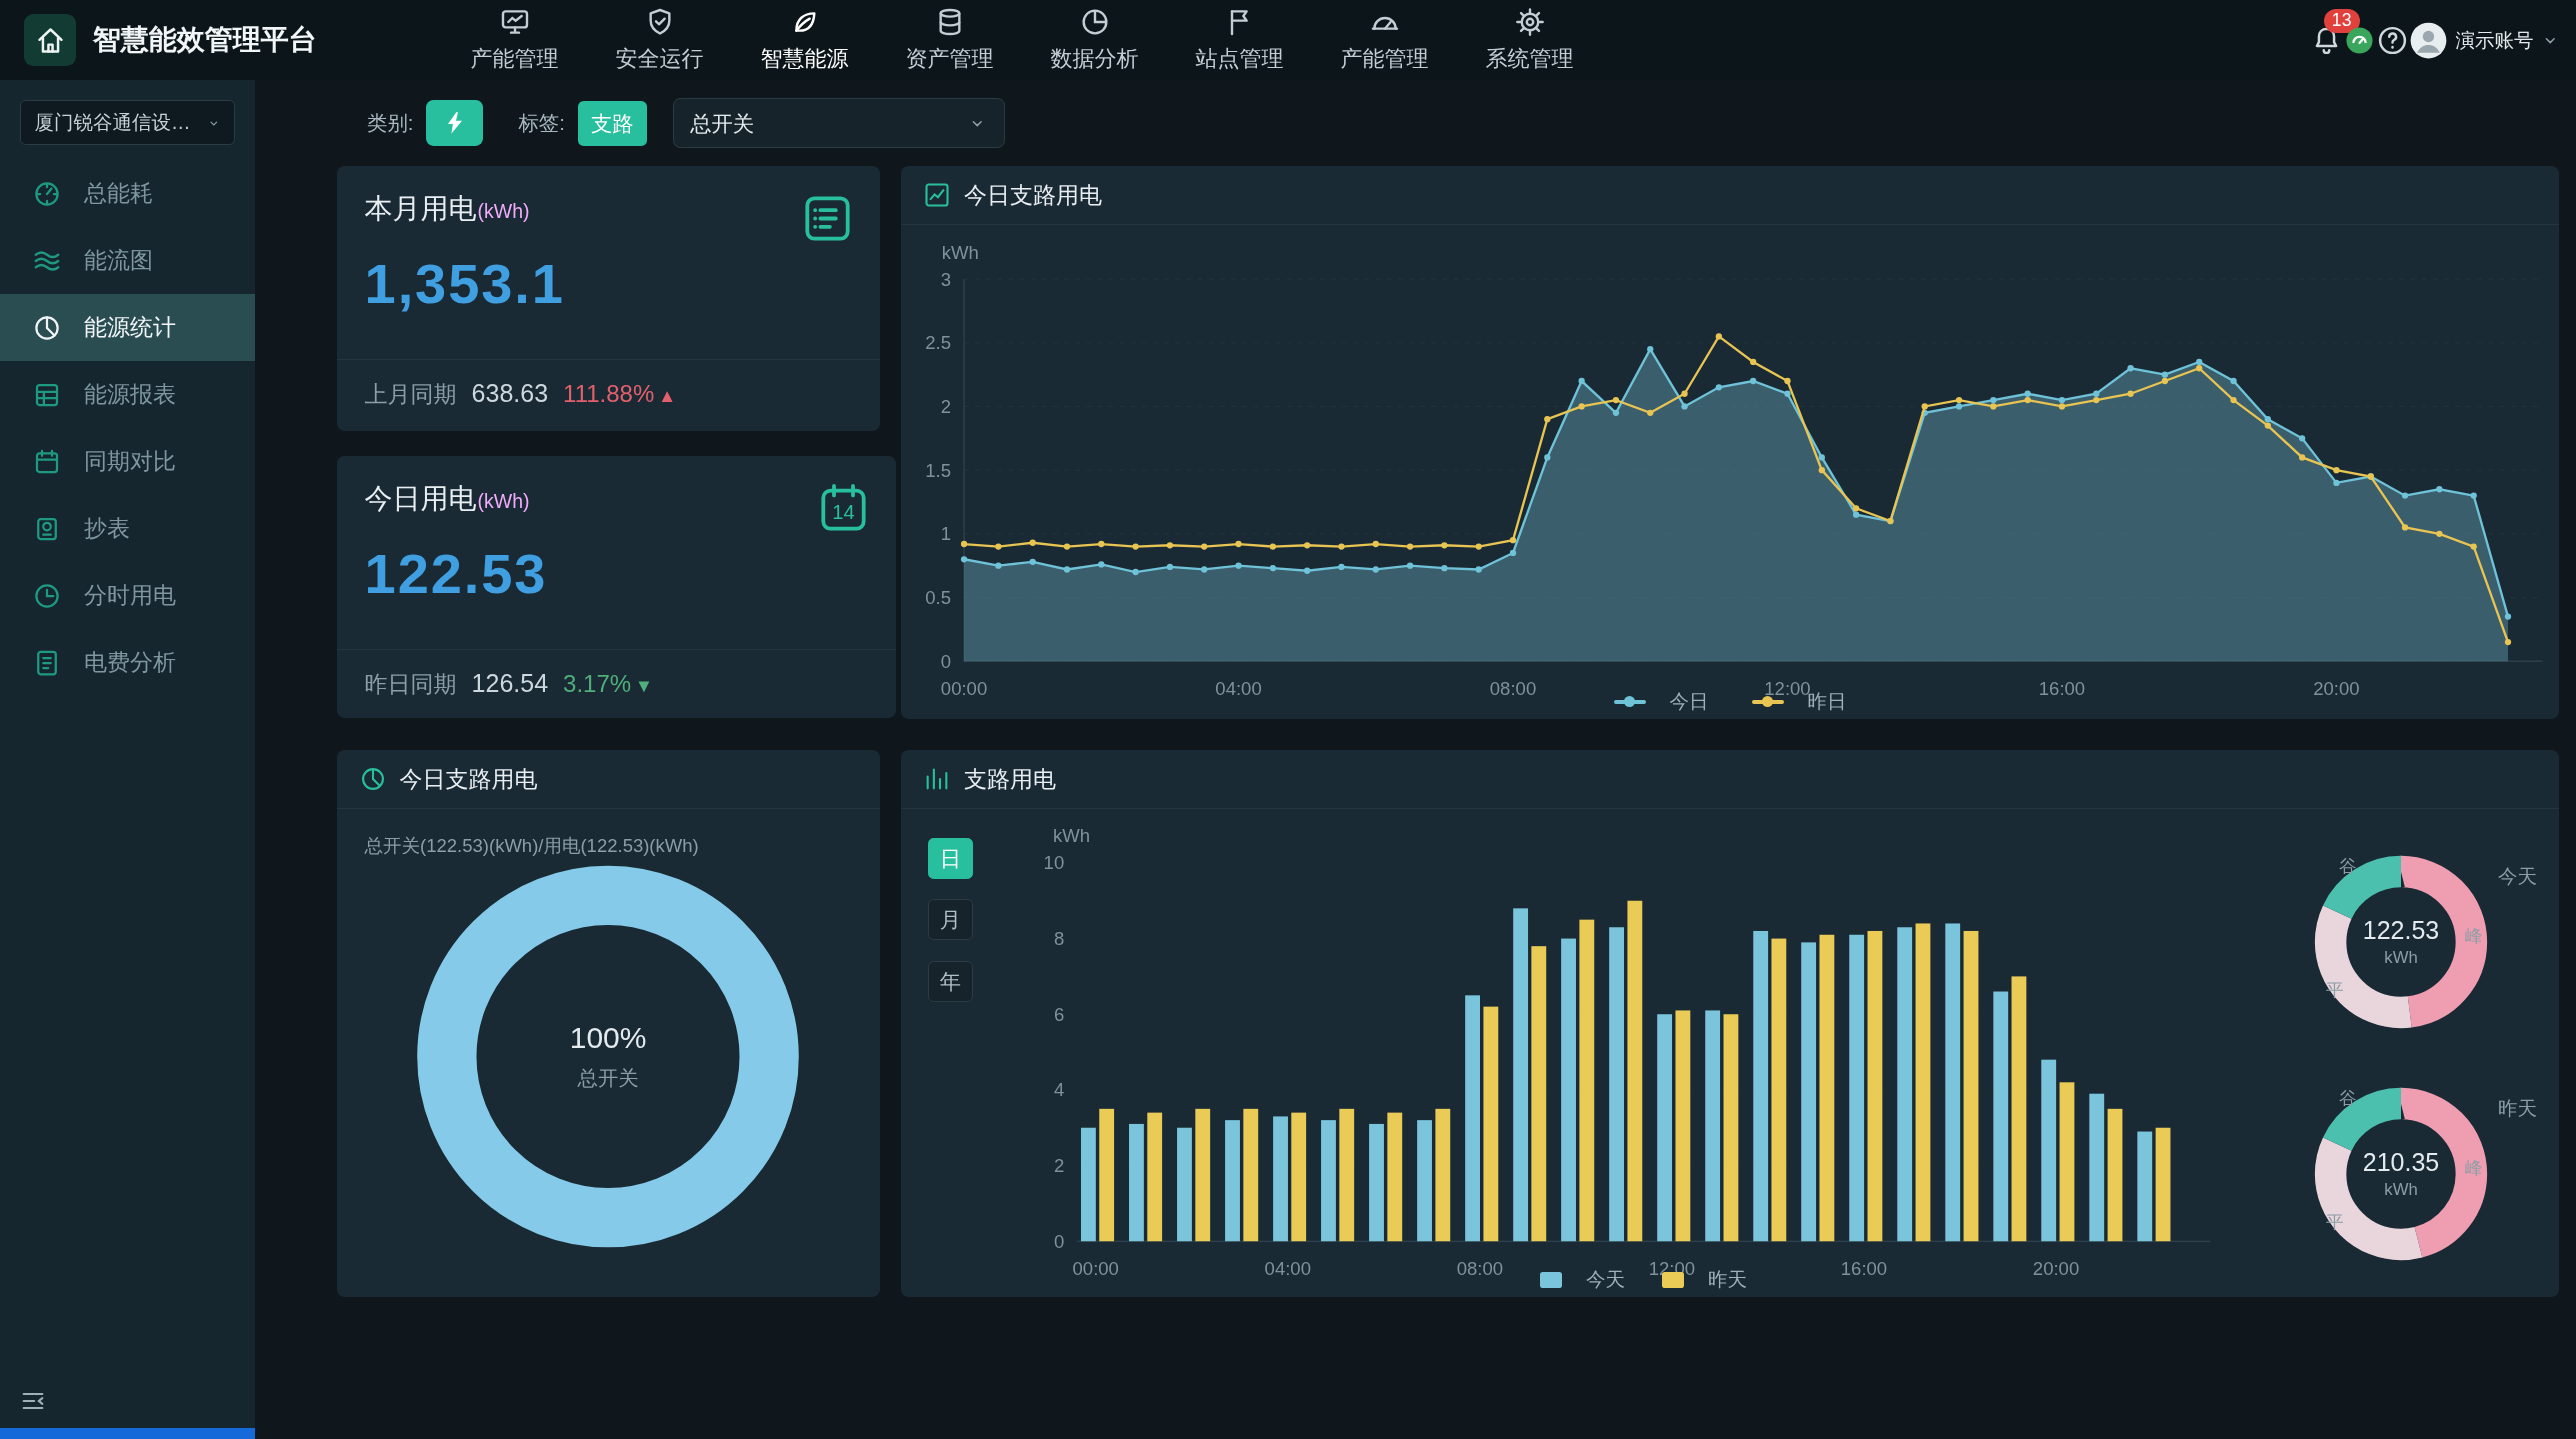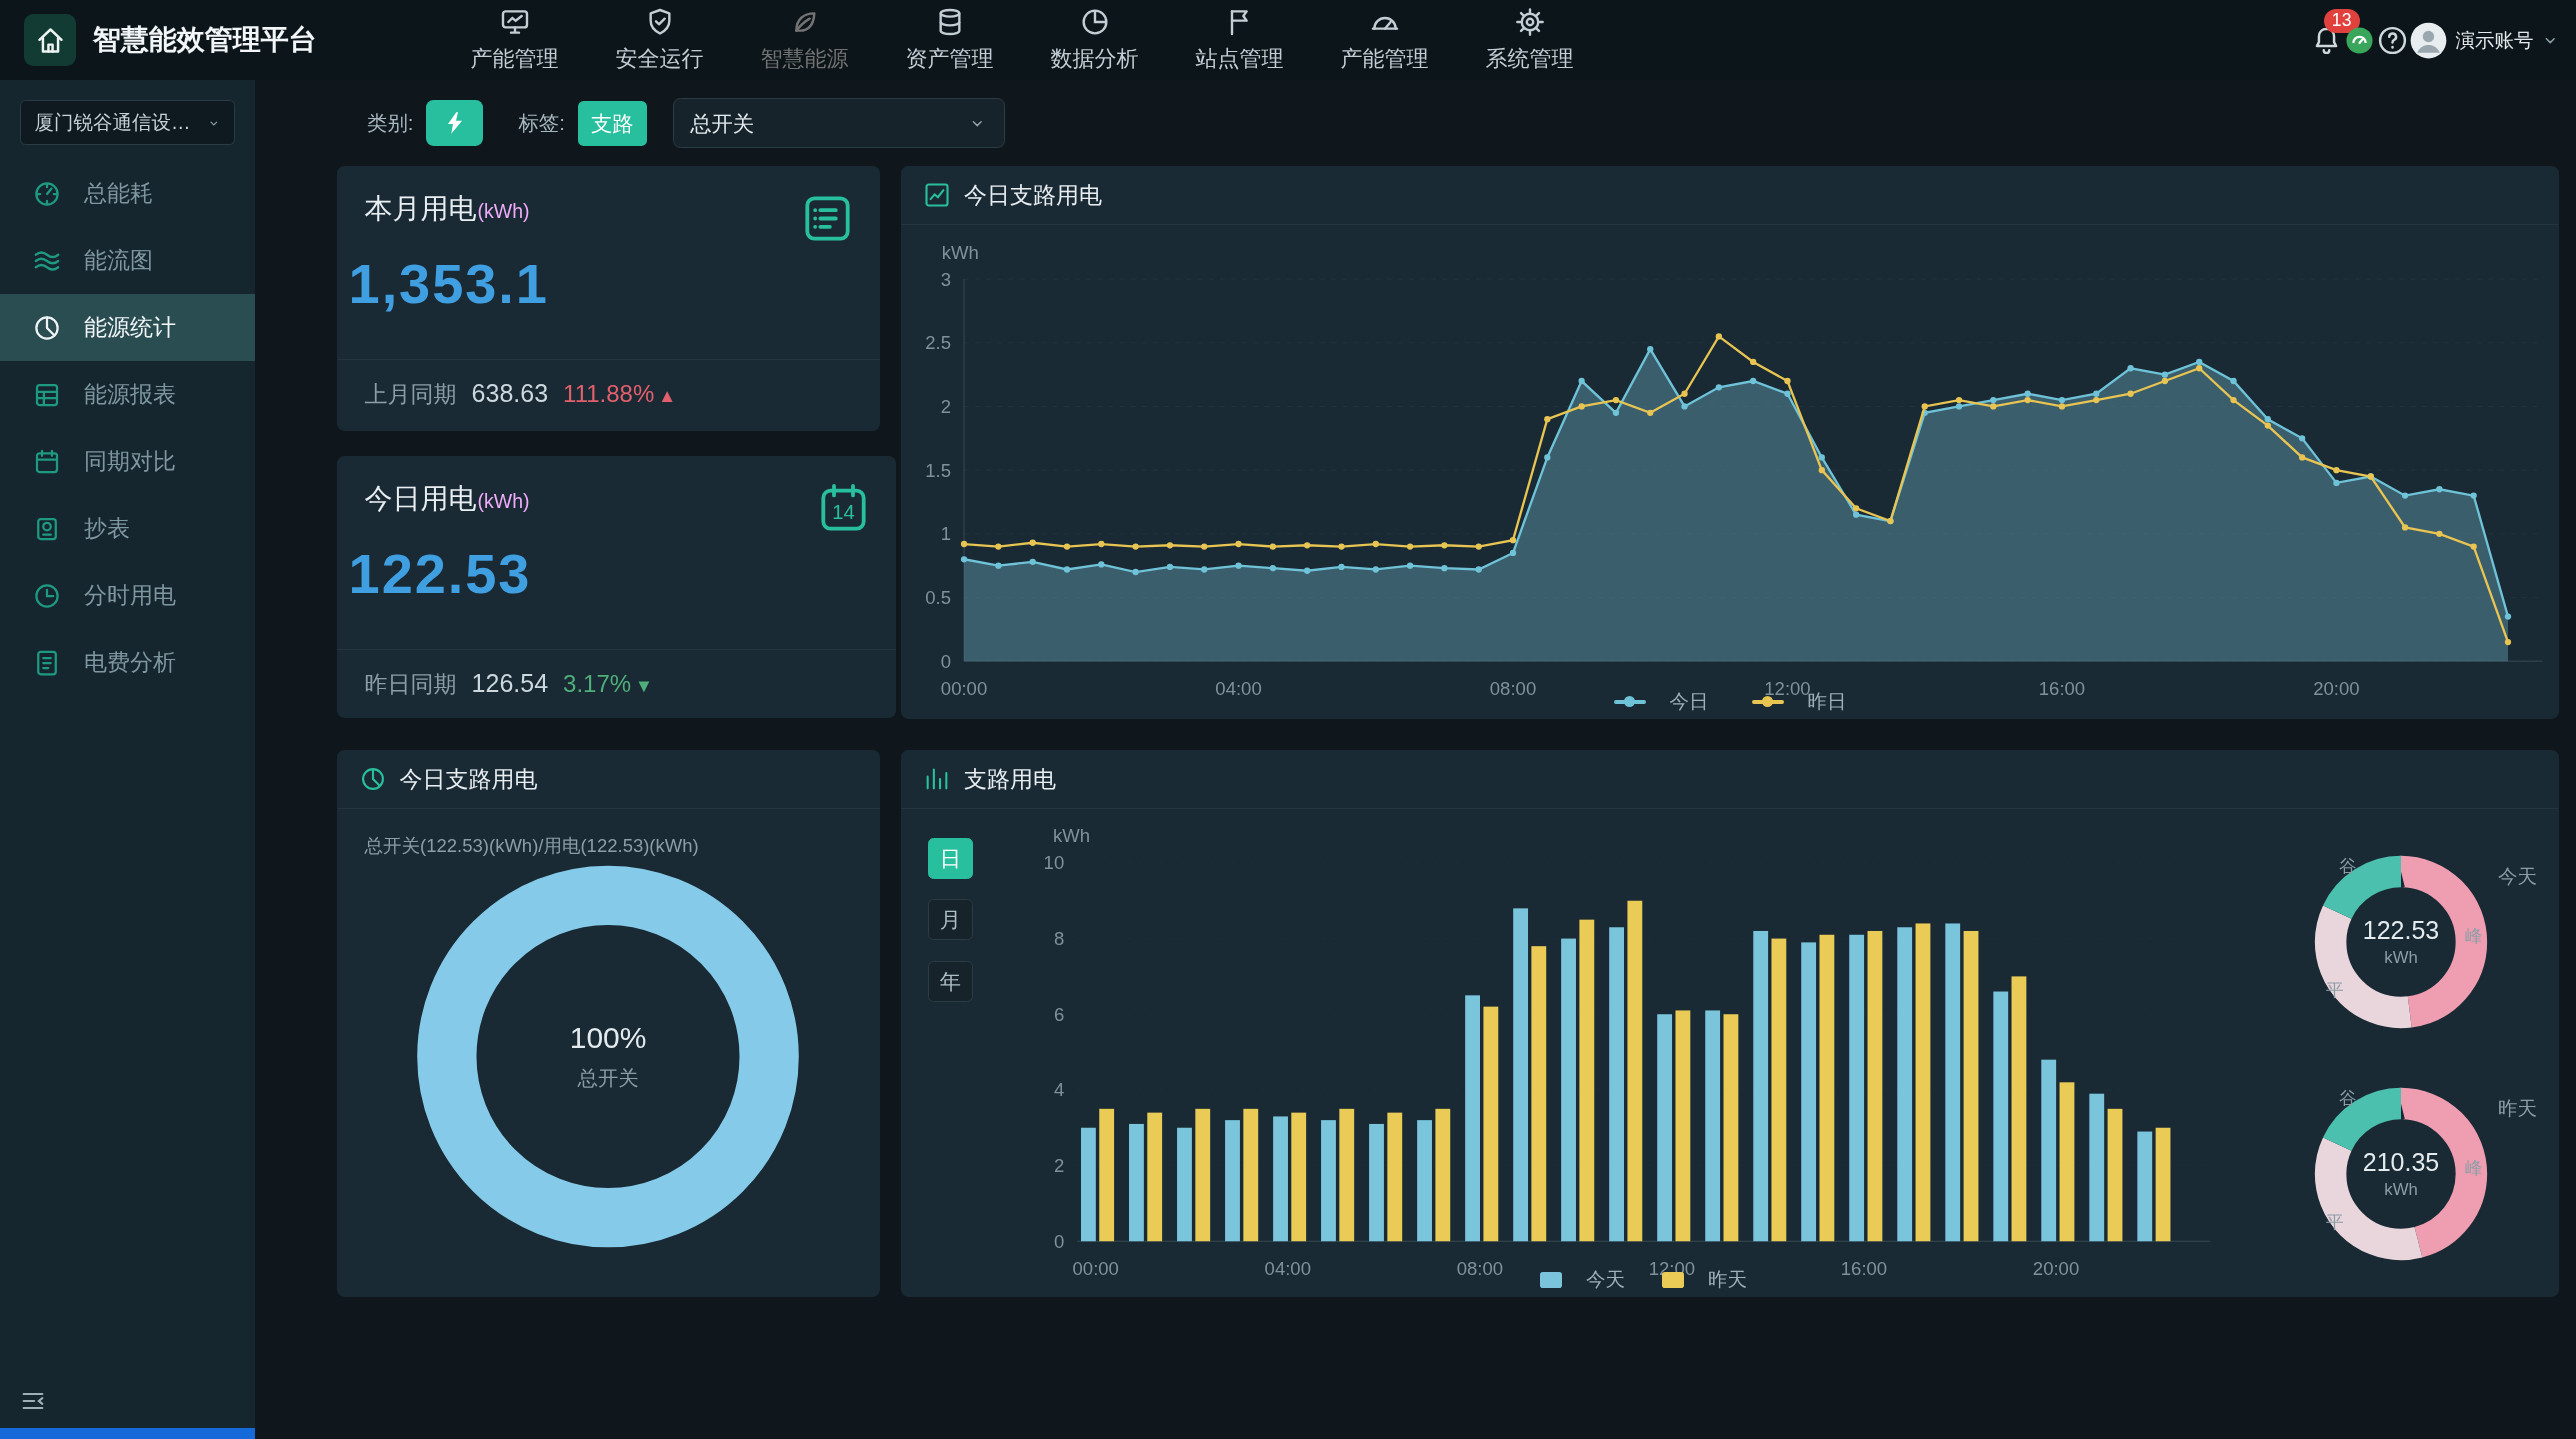--- a/index.html
+++ b/index.html
@@ -12,21 +12,21 @@
 
   
   .topbar { position:absolute; top:0; left:0; right:0; height:80px; background:#0c1519; display:flex; align-items:center; z-index:9; }
   .logo { display:flex; align-items:center; gap:16.7px; padding-left:24px; width:319px; flex:0 0 auto; }
   .logo-box { width:52px; height:52px; border-radius:9.3px; background:#123b33; display:flex; align-items:center; justify-content:center; color:#eef5f3; }
   .logo-box svg { width:33px; height:33px; }
   .logo-title { font-size:28px; font-weight:bold; color:#f2f6f8; white-space:nowrap; }
   .nav { display:flex; margin-left:139px; gap:32px; }
   .nav-item { width:113px; display:flex; flex-direction:column; align-items:center; gap:6.5px; color:#c3ced4; cursor:pointer; }
   .nav-item svg { width:32px; height:32px; }
-  .nav-item.active { color:#737373; }
+  .nav-item.active { color:#ffffff; }
   .nav-label { font-size:22px; white-space:nowrap; }
   .top-right { margin-left:auto; display:flex; align-items:center; padding-right:16.7px; }
   .tr-btn { position:relative; color:#cfd8dc; cursor:pointer; }
   .tr-btn svg { width:33px; height:33px; }
   .badge { position:absolute; top:-15px; right:-16.7px; background:#e0413d; color:#fff; font-size:17.6px; line-height:1; border-radius:13px; padding:3.7px 8.3px; }
   .account { display:flex; align-items:center; gap:7.4px; font-size:19.5px; color:#e4ebee; cursor:pointer; }
   .account .avatar { width:39px; height:39px; }
   .chev { width:18.5px; height:18.5px; color:#8ea0a9; }
 
   
@@ -59,21 +59,21 @@
   #card-donut { left:17.6px; top:584px; width:543px; height:547px; }
   #card-line  { left:582px; top:0; width:1658px; height:553px; }
   #card-bar   { left:582px; top:584px; width:1658px; height:547px; }
 
   
   .stat-head { position:absolute; top:24px; left:28px; right:24px; display:flex; justify-content:space-between; align-items:flex-start; }
   .stat-title { font-size:28px; color:#e8eef1; }
   .stat-unit { font-size:19.5px; color:#f0abfc; margin-left:1px; }
   .stat-icon { width:57px; height:57px; color:#28bf9f; }
   .stat-icon svg { width:100%; height:100%; }
-  .stat-value { position:absolute; top:85px; left:12px; font-size:56px; font-weight:bold; color:#3f9fe0; letter-spacing:1.9px; }
+  .stat-value { position:absolute; top:85px; left:28px; font-size:56px; font-weight:bold; color:#3f9fe0; letter-spacing:1.9px; }
   .stat-divider { position:absolute; left:0; right:0; top:193px; border-top:0.9px solid #25353f; }
   .stat-bottom { position:absolute; top:213px; left:28px; display:flex; align-items:baseline; gap:15px; }
   .compare-label { color:#8b9ea8; font-size:23px; }
   .compare-value { color:#cdd8de; font-size:25px; }
   .change { font-size:24px; display:flex; align-items:baseline; gap:3.7px; }
   .change.up { color:#e2606c; }
   .change.down { color:#4fae7a; }
   .arrow { font-size:18.5px; }
 
   

